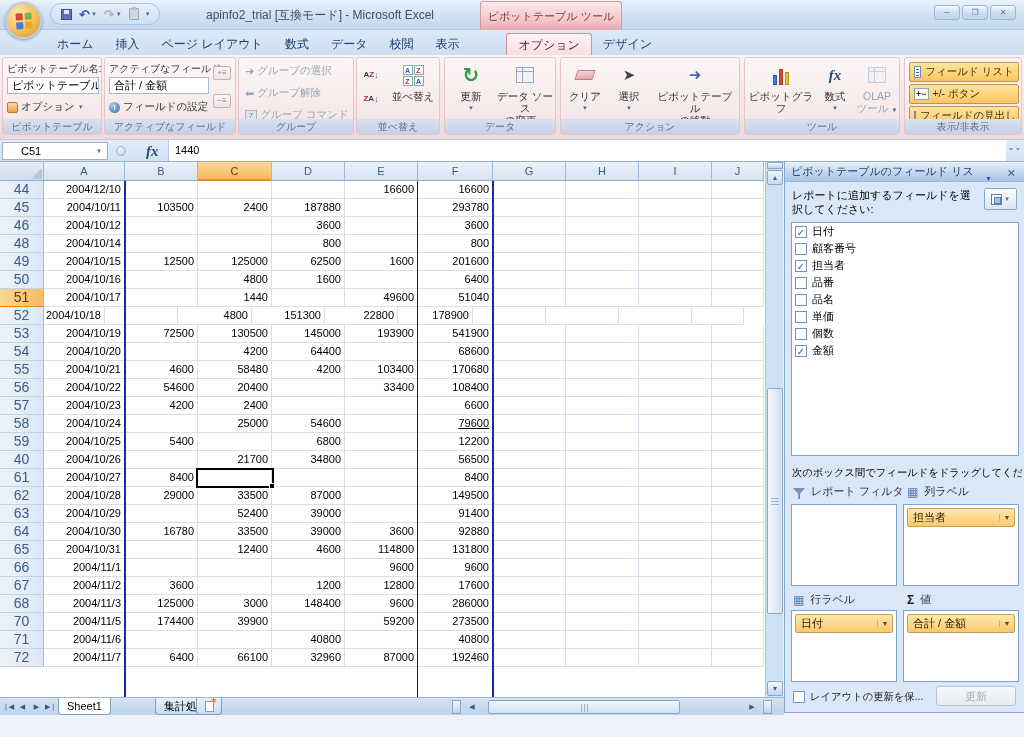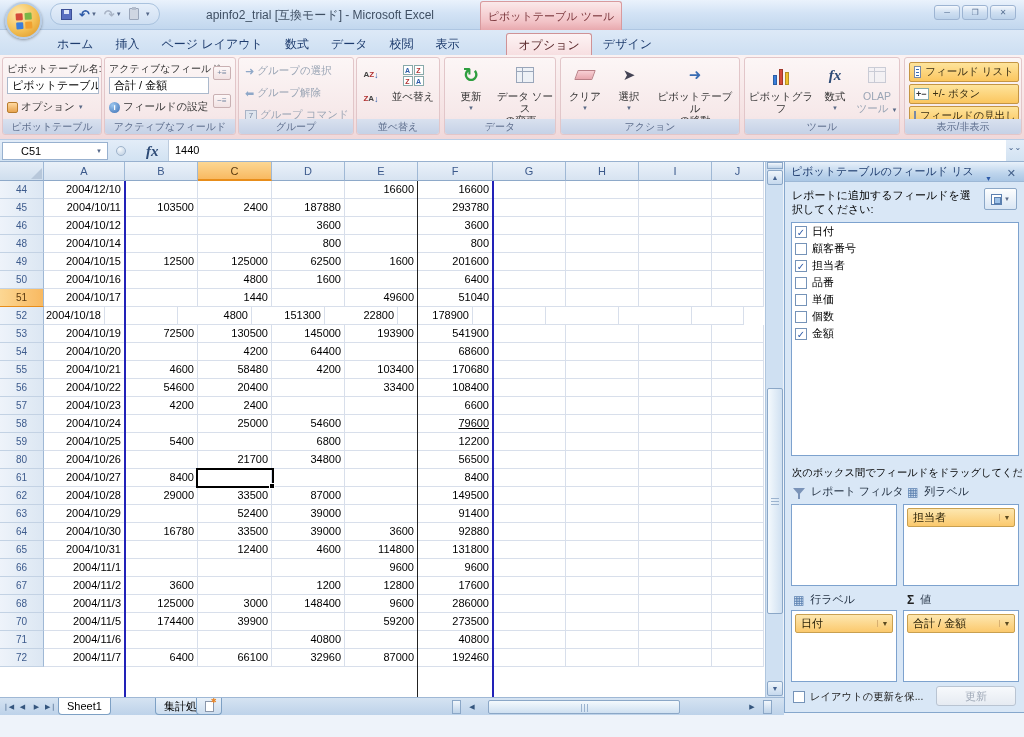--- a/index.html
+++ b/index.html
@@ -120,21 +120,21 @@
   .grid { position:absolute; left:0; top:162px; width:765px; height:535px; background:#fff; overflow:hidden; }
   .colhdr { display:flex; height:19px; }
   .hcell { height:19px; background:linear-gradient(#eaf1f9,#d7e3f1); border-right:1px solid #9fb8d5;
     border-bottom:1px solid #8ea9c9; color:#3c5a8c; text-align:center; line-height:18px; font-size:11px; }
   .hcell.corner { position:relative; background:linear-gradient(#e5edf7,#cfdeee); }
   .hcell.corner::after { content:""; position:absolute; right:1px; bottom:1px; border-style:solid;
     border-width:0 0 11px 11px; border-color:transparent transparent #b7c7da transparent; }
   .hcell.sel { background:linear-gradient(#fcd793,#f8b961); color:#5a3a10; border-bottom:2px solid #e88d1a; }
   .grow { display:flex; height:18px; }
   .rn { width:44px; background:linear-gradient(90deg,#eef3fa,#dce7f3); border-right:1px solid #9fb8d5;
-    border-bottom:1px solid #c3d2e4; color:#3c5a8c; text-align:center; line-height:17px; font-size:10px; }
+    border-bottom:1px solid #c3d2e4; color:#3c5a8c; text-align:center; line-height:17px; font-size:14px; }
   .rn.sel { background:linear-gradient(90deg,#fcd793,#f8b961); color:#5a3a10; border-bottom:1px solid #e88d1a; }
   .gc { border-right:1px solid #d8dfeb; border-bottom:1px solid #d8dfeb; font-size:11px; line-height:17px;
     text-align:right; padding-right:3px; white-space:nowrap; overflow:hidden; }
   .vline { position:absolute; top:19px; bottom:0; z-index:5; }
   .selbox { position:absolute; z-index:6; border:2px solid #000; }
   .selbox::after { content:""; position:absolute; right:-3px; bottom:-3px; width:4px; height:4px; background:#000; border:1px solid #fff; }
 
   
   .vscroll { position:absolute; left:765px; top:162px; width:18px; height:535px; background:#cfe0f2; border-left:1px solid #b0c6de; }
   .vsplit { position:absolute; left:1px; top:0; width:16px; height:7px; background:linear-gradient(#f2f7fc,#bed3e9); border:1px solid #8ba7c7; }
@@ -647,21 +647,21 @@
           <div class="gc" style="width: 74px;"></div>
           <div class="gc" style="width: 73px;">6800</div>
           <div class="gc" style="width: 73px;"></div>
           <div class="gc" style="width: 75px;">12200</div>
           <div class="gc" style="width: 73px;"></div>
           <div class="gc" style="width: 73px;"></div>
           <div class="gc" style="width: 73px;"></div>
           <div class="gc" style="width: 52px;"></div>
         </div>
         <div class="grow">
-          <div class="rn">80</div>
+          <div class="rn">40</div>
           <div class="gc" style="width: 81px;">2004/10/26</div>
           <div class="gc" style="width: 73px;"></div>
           <div class="gc" style="width: 74px;">21700</div>
           <div class="gc" style="width: 73px;">34800</div>
           <div class="gc" style="width: 73px;"></div>
           <div class="gc" style="width: 75px;">56500</div>
           <div class="gc" style="width: 73px;"></div>
           <div class="gc" style="width: 73px;"></div>
           <div class="gc" style="width: 73px;"></div>
           <div class="gc" style="width: 52px;"></div>
@@ -866,20 +866,24 @@
         <div class="fitem">
           <span class="cb">✓</span>
           <span class="flabel">担当者</span>
         </div>
         <div class="fitem">
           <span class="cb"></span>
           <span class="flabel">品番</span>
         </div>
         <div class="fitem">
           <span class="cb"></span>
+          <span class="flabel">品名</span>
+        </div>
+        <div class="fitem">
+          <span class="cb"></span>
           <span class="flabel">単価</span>
         </div>
         <div class="fitem">
           <span class="cb"></span>
           <span class="flabel">個数</span>
         </div>
         <div class="fitem">
           <span class="cb">✓</span>
           <span class="flabel">金額</span>
         </div>

